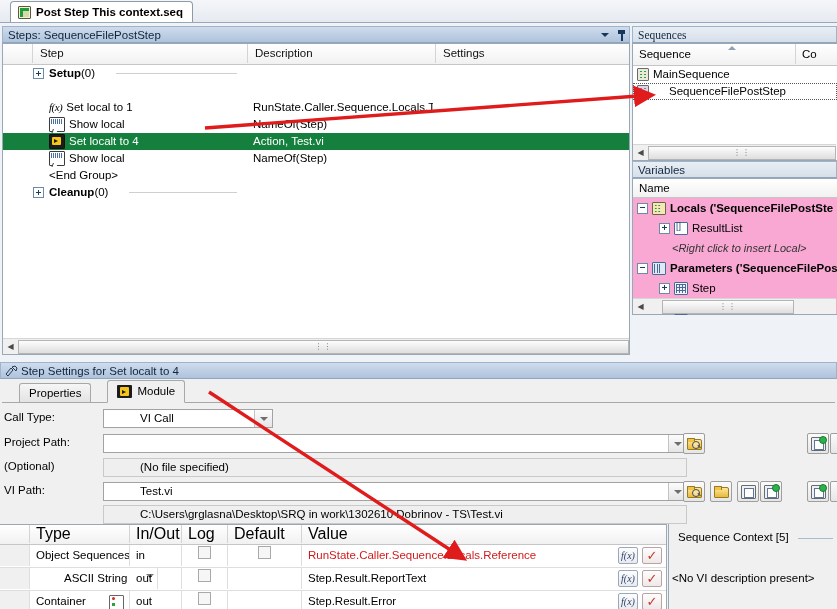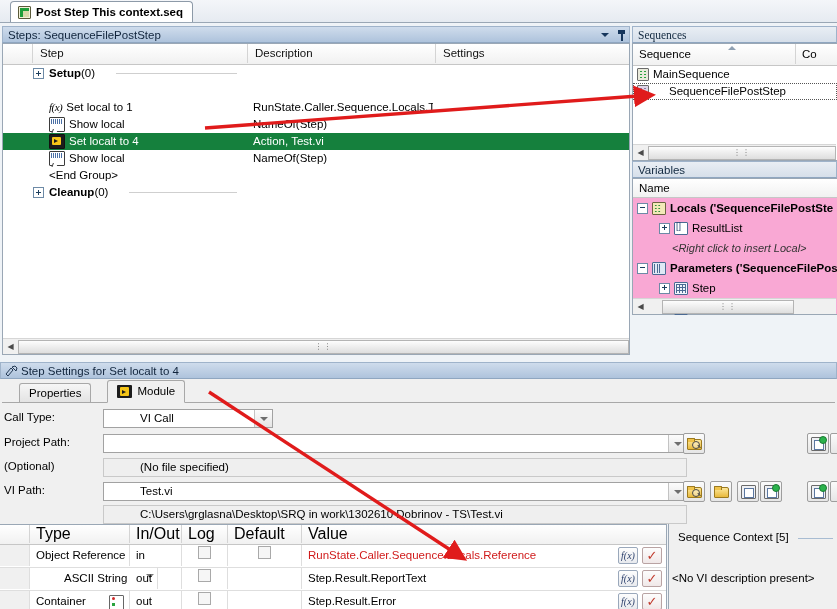--- a/index.html
+++ b/index.html
@@ -512,21 +512,21 @@
       <div class="cell" style="left:0;width:30px;"></div>
       <div class="cell" style="left:30px;width:100px;">Type</div>
       <div class="cell" style="left:130px;width:52px;">In/Out</div>
       <div class="cell" style="left:182px;width:46px;">Log</div>
       <div class="cell" style="left:228px;width:74px;">Default</div>
       <div class="cell" style="left:302px;width:365px;border-right:none;">Value</div>
     </div>
     <div id="ptRows">
         <div class="ptrow">
           <div class="ptcell" style="left: 0px; width: 30px; background: rgb(240, 240, 240);"></div>
-          <div class="ptcell" style="left: 30px; width: 100px;"><span>Object Reference</span></div>
+          <div class="ptcell" style="left: 30px; width: 100px;"><span>Object Sequences</span></div>
           <div class="ptcell" style="left: 130px; width: 52px;">in</div>
           <div class="ptcell" style="left: 182px; width: 46px; text-align: center; padding-left: 0px;"><span class="chk"></span></div>
           <div class="ptcell" style="left: 228px; width: 74px; text-align: center; padding-left: 0px;"><span class="chk"></span></div>
           <div class="ptcell nb" style="left: 302px; width: 365px;"><span class="valred">RunState.Caller.Sequence.Locals.Reference</span><span class="fxbtn" style="right: 29px; top: 2px;">f(x)</span><span class="okbtn" style="right: 5px; top: 2px;">✓</span></div>
         </div>
         <div class="ptrow">
           <div class="ptcell" style="left: 0px; width: 30px; background: rgb(240, 240, 240);"></div>
           <div class="ptcell" style="left: 30px; width: 100px; margin-left: 28px;"><span>ASCII String</span><span class="minicombo"></span></div>
           <div class="ptcell" style="left: 130px; width: 52px;">out</div>
           <div class="ptcell" style="left: 182px; width: 46px; text-align: center; padding-left: 0px;"><span class="chk"></span></div>

